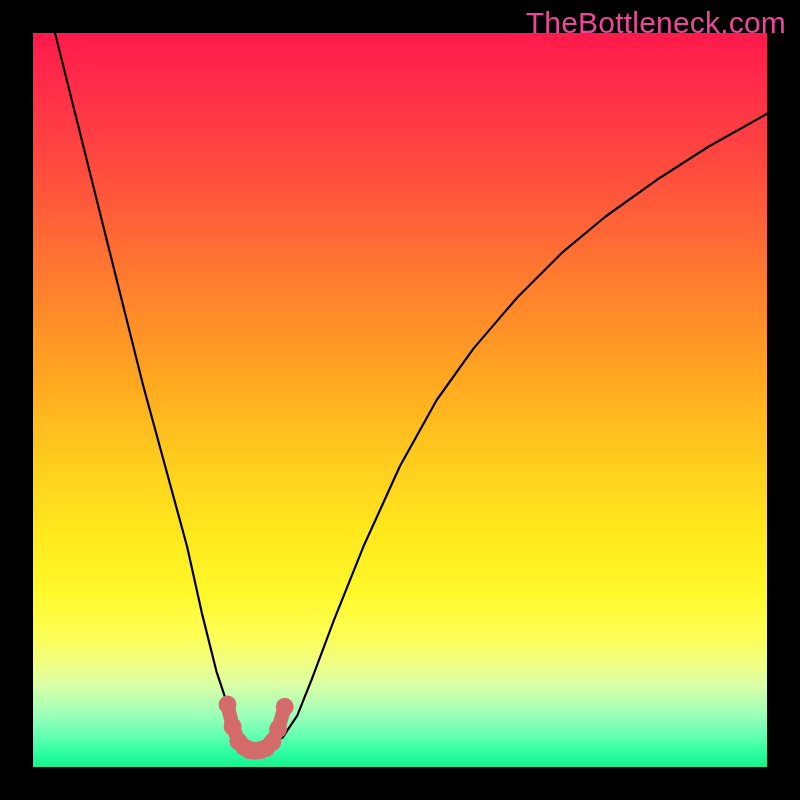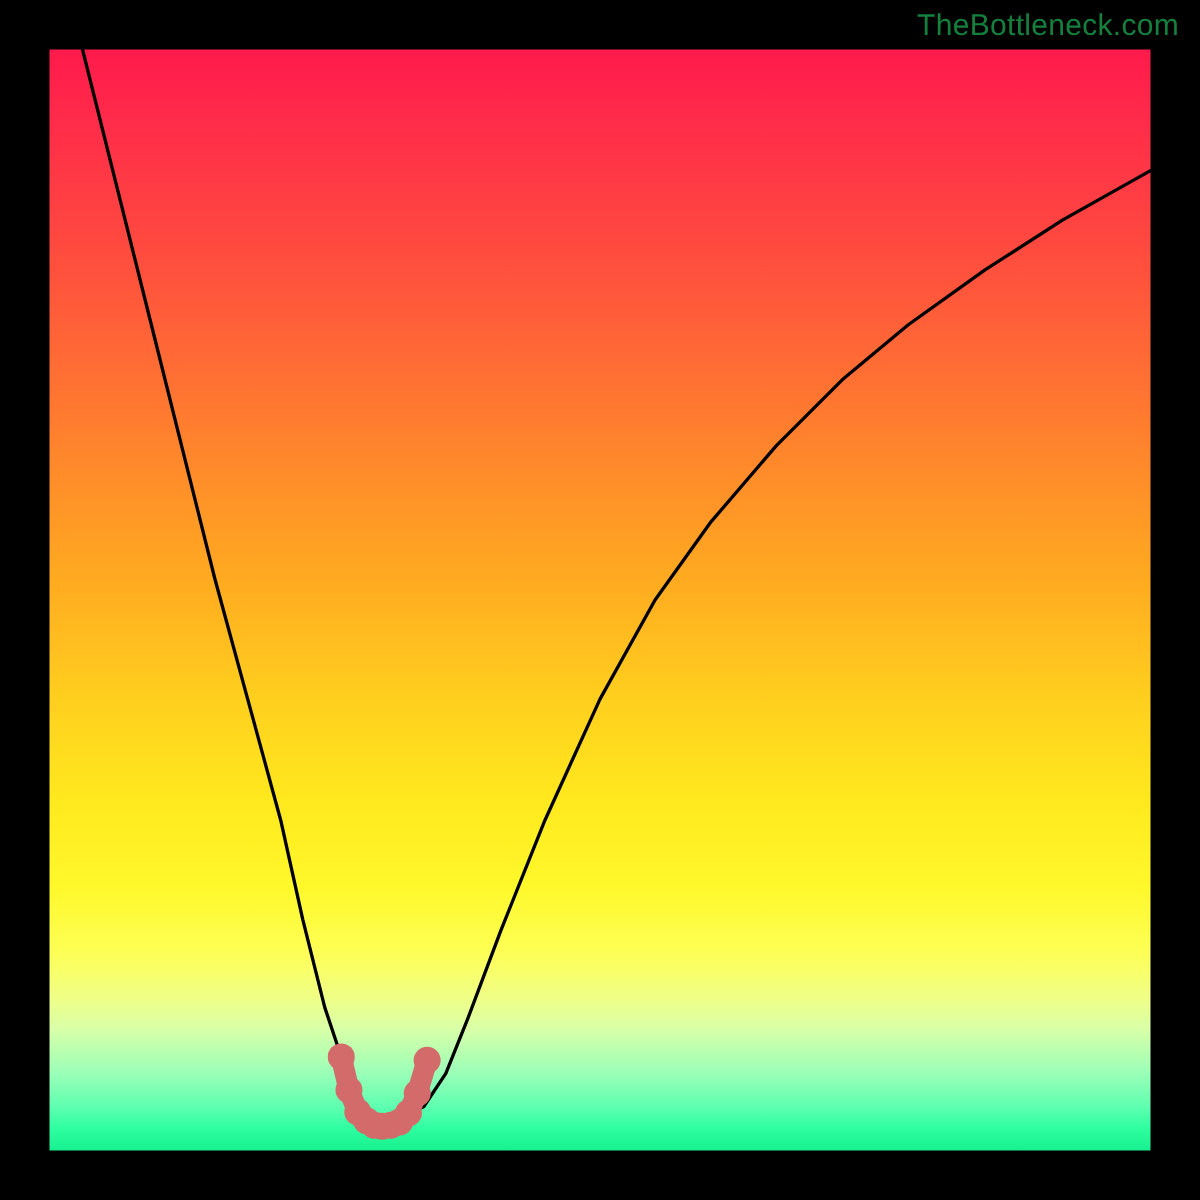--- a/index.html
+++ b/index.html
@@ -41,22 +41,22 @@
       #9affb8 93%,
       #5fffb0 96%,
       #2effa0 98%,
       #18f090 100%
     );
   }
   .watermark {
     position: absolute;
     top: 6px;
     right: 14px;
-    color: #15803d;
-    font-size: 20px;
+    color: #ec4899;
+    font-size: 30px;
     font-weight: 400;
     letter-spacing: 0.2px;
     user-select: none;
   }
   svg.curve {
     position: absolute;
     left: 0;
     top: 0;
     width: 734px;
     height: 734px;

